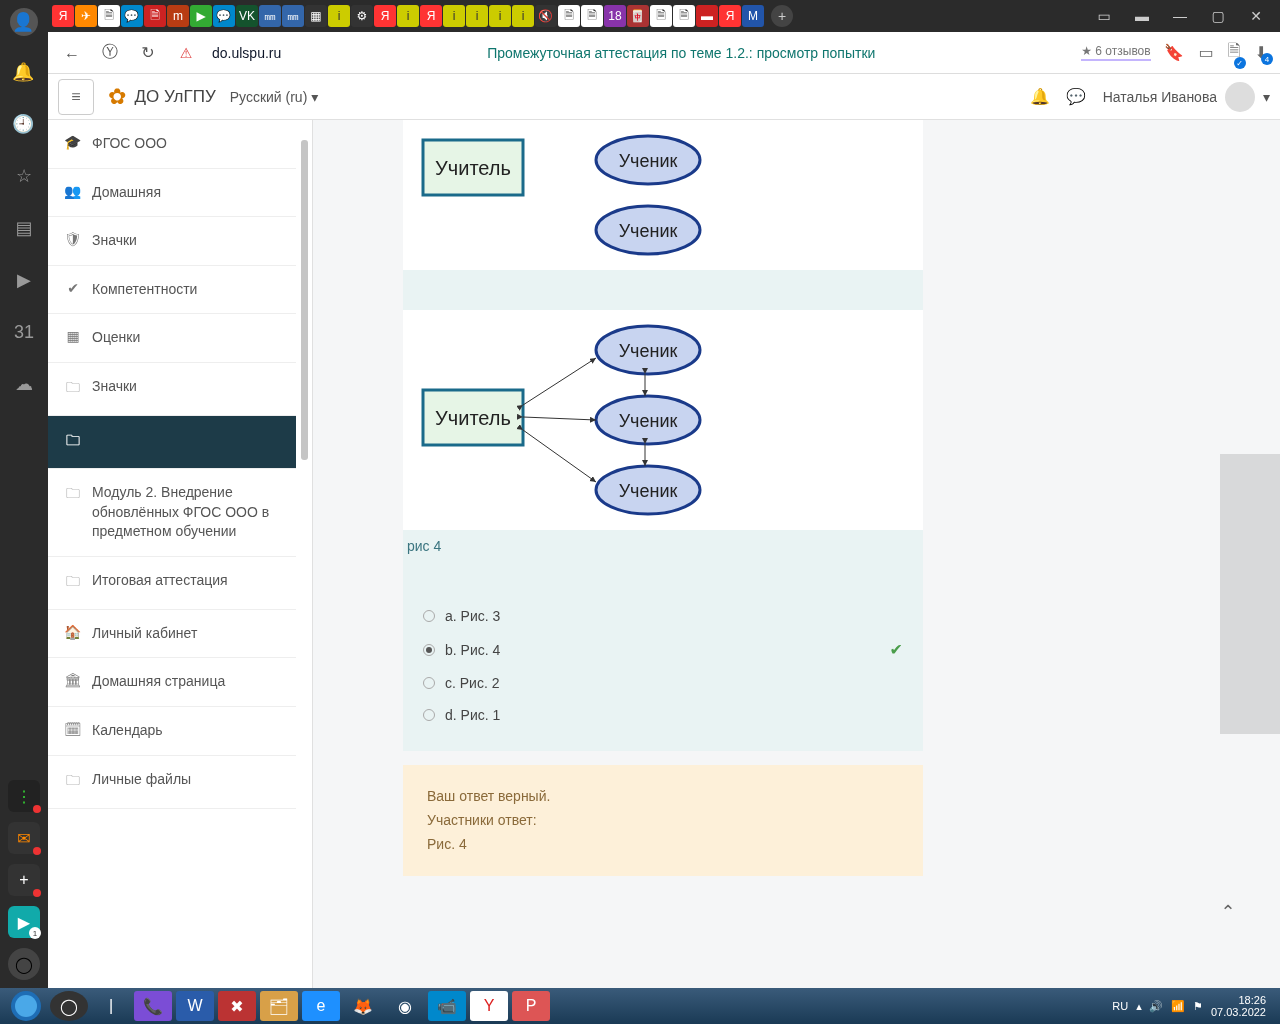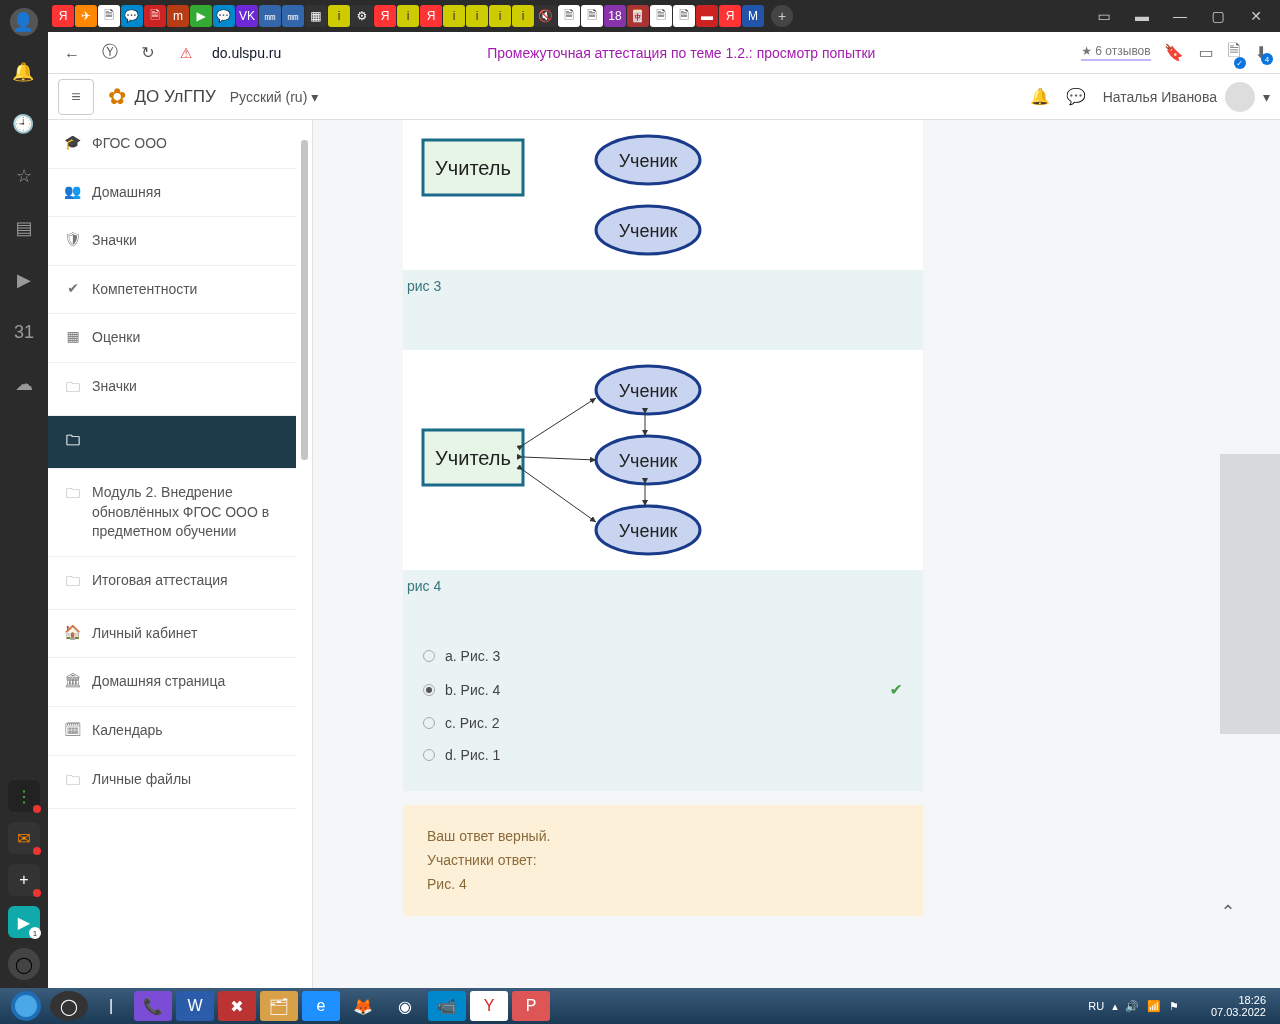--- a/index.html
+++ b/index.html
@@ -19,21 +19,21 @@
 .tab-ico.active { background: #b83c13; }
 .tab-plus { width: 22px; height: 22px; border-radius: 50%; background: #444; color: #ccc; display: flex; align-items: center; justify-content: center; font-size: 14px; margin-left: 6px; cursor: pointer; }
 .win-controls { margin-left: auto; display: flex; gap: 18px; padding-right: 10px; }
 .win-ctrl { color: #ccc; font-size: 14px; cursor: pointer; width: 20px; text-align: center; }
 
 
 .addressbar { position: absolute; left: 48px; top: 32px; right: 0; height: 42px; background: #fff; border-bottom: 1px solid #ddd; display: flex; align-items: center; padding: 0 12px; gap: 14px; }
 .addr-btn { width: 24px; height: 24px; display: flex; align-items: center; justify-content: center; color: #555; cursor: pointer; font-size: 16px; }
 .addr-url { color: #0f172a; font-size: 14px; }
 .addr-shield { color: #d33; font-size: 14px; }
-.addr-title { flex: 1; text-align: center; color: #a21caf; font-size: 14px; }
+.addr-title { flex: 1; text-align: center; color: #0f766e; font-size: 14px; }
 .addr-reviews { color: #777; font-size: 12px; border-bottom: 2px solid #c4b5fd; padding-bottom: 1px; }
 .addr-right-ico { color: #666; font-size: 16px; cursor: pointer; position: relative; }
 .badge-blue { position:absolute; bottom:-3px; right:-5px; background:#0b74de; color:#fff; border-radius:50%; width:12px; height:12px; font-size:8px; display:flex; align-items:center; justify-content:center; }
 
 
 .moodle { position: absolute; left: 48px; top: 74px; right: 0; bottom: 36px; background: #f5f6f7; display: flex; flex-direction: column; }
 .m-header { height: 46px; background: #fff; border-bottom: 1px solid #e0e0e0; display: flex; align-items: center; padding: 0 10px; gap: 14px; }
 .hamburger { width: 36px; height: 36px; border: 1px solid #ccc; border-radius: 4px; display: flex; align-items: center; justify-content: center; font-size: 16px; color: #666; cursor: pointer; }
 .m-logo { display: flex; align-items: center; gap: 8px; }
 .m-logo-icon { color: #d67a00; font-size: 22px; }
@@ -71,21 +71,21 @@
 
 
 .ghost-col { position: absolute; right: 0; top: 380px; width: 60px; height: 280px; background: #d8d9da; }
 .scroll-top-btn { position: absolute; right: 36px; bottom: 60px; width: 32px; height: 32px; display:flex; align-items:center; justify-content:center; color:#666; font-size:18px; cursor:pointer; }
 
 
 .taskbar { position: absolute; left: 0; right: 0; bottom: 0; height: 36px; background: linear-gradient(#3a5b7a,#1a3a55); display: flex; align-items: center; padding: 0 6px; gap: 4px; }
 .tb-item { height: 30px; min-width: 38px; display: flex; align-items: center; justify-content: center; border-radius: 3px; cursor: pointer; font-size: 16px; color: #fff; }
 .tb-start { width: 40px; height: 40px; }
 .tb-tray { margin-left: auto; display: flex; align-items: center; gap: 8px; color: #fff; font-size: 11px; padding-right: 8px; }
-.tb-clock { text-align: right; line-height: 1.1; margin-left: 24px; }
+.tb-clock { text-align: right; line-height: 1.1; }
 </style>
 </head>
 <body>
 
 <div class="os-sidebar">
   <div class="os-icon avatar-icon">👤</div>
   <div class="os-icon">🔔</div>
   <div class="os-icon">🕘</div>
   <div class="os-icon">☆</div>
   <div class="os-icon">▤</div>
@@ -103,21 +103,21 @@
 
 <div class="tabstrip">
   <div class="tab-ico" style="background:#f33">Я</div>
   <div class="tab-ico" style="background:#f80">✈</div>
   <div class="tab-ico" style="background:#fff;color:#333">🗎</div>
   <div class="tab-ico" style="background:#08c">💬</div>
   <div class="tab-ico" style="background:#c22">🗎</div>
   <div class="tab-ico active">m</div>
   <div class="tab-ico" style="background:#3a3">▶</div>
   <div class="tab-ico" style="background:#08c">💬</div>
-  <div class="tab-ico" style="background:#6d28d9">VK</div>
+  <div class="tab-ico" style="background:#14532d">VK</div>
   <div class="tab-ico" style="background:#36a">㎜</div>
   <div class="tab-ico" style="background:#36a">㎜</div>
   <div class="tab-ico" style="background:#333">▦</div>
   <div class="tab-ico" style="background:#cc0;color:#333">i</div>
   <div class="tab-ico" style="background:#333">⚙</div>
   <div class="tab-ico" style="background:#f33">Я</div>
   <div class="tab-ico" style="background:#cc0;color:#333">i</div>
   <div class="tab-ico" style="background:#f33">Я</div>
   <div class="tab-ico" style="background:#cc0;color:#333">i</div>
   <div class="tab-ico" style="background:#cc0;color:#333">i</div>
@@ -241,21 +241,20 @@
           <div class="diagram">
             <svg width="310" height="130" viewBox="0 0 310 130">
               <rect x="10" y="10" width="100" height="55" fill="#e6f5e6" stroke="#1a6a8a" stroke-width="3"></rect>
               <text x="60" y="45" text-anchor="middle" font-size="20" fill="#222">Учитель</text>
               <ellipse cx="235" cy="30" rx="52" ry="24" fill="#c8d4f0" stroke="#1a3a8a" stroke-width="3"></ellipse>
               <text x="235" y="37" text-anchor="middle" font-size="18" fill="#222">Ученик</text>
               <ellipse cx="235" cy="100" rx="52" ry="24" fill="#c8d4f0" stroke="#1a3a8a" stroke-width="3"></ellipse>
               <text x="235" y="107" text-anchor="middle" font-size="18" fill="#222">Ученик</text>
             </svg>
           </div>
-          <div class="caption">рис 3</div>
 
           <div style="height:40px"></div>
 
           <div class="diagram">
             <svg width="310" height="200" viewBox="0 0 310 200">
               <defs>
                 <marker id="arr" markerWidth="8" markerHeight="8" refX="6" refY="3" orient="auto">
                     <path d="M0,0 L6,3 L0,6" fill="#333"></path>
                   </marker>
               </defs>

